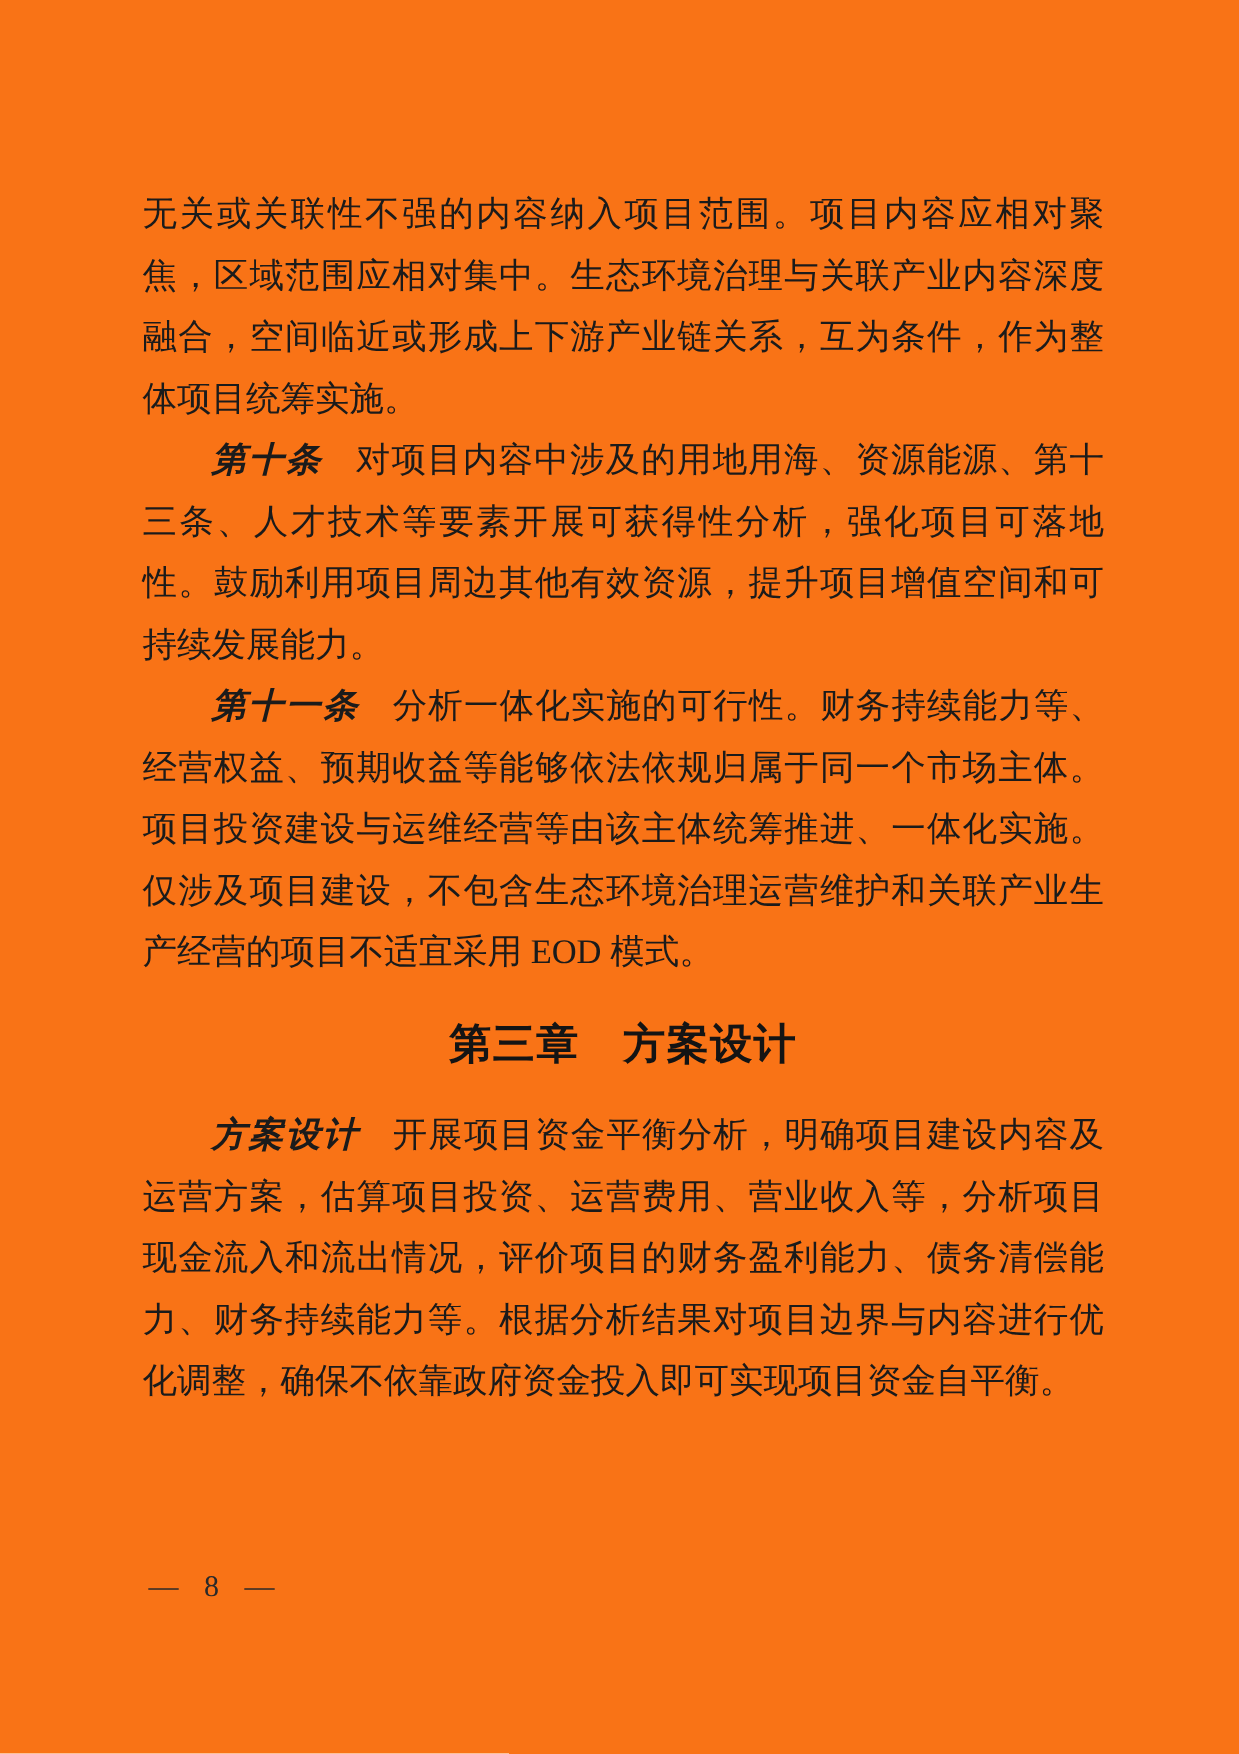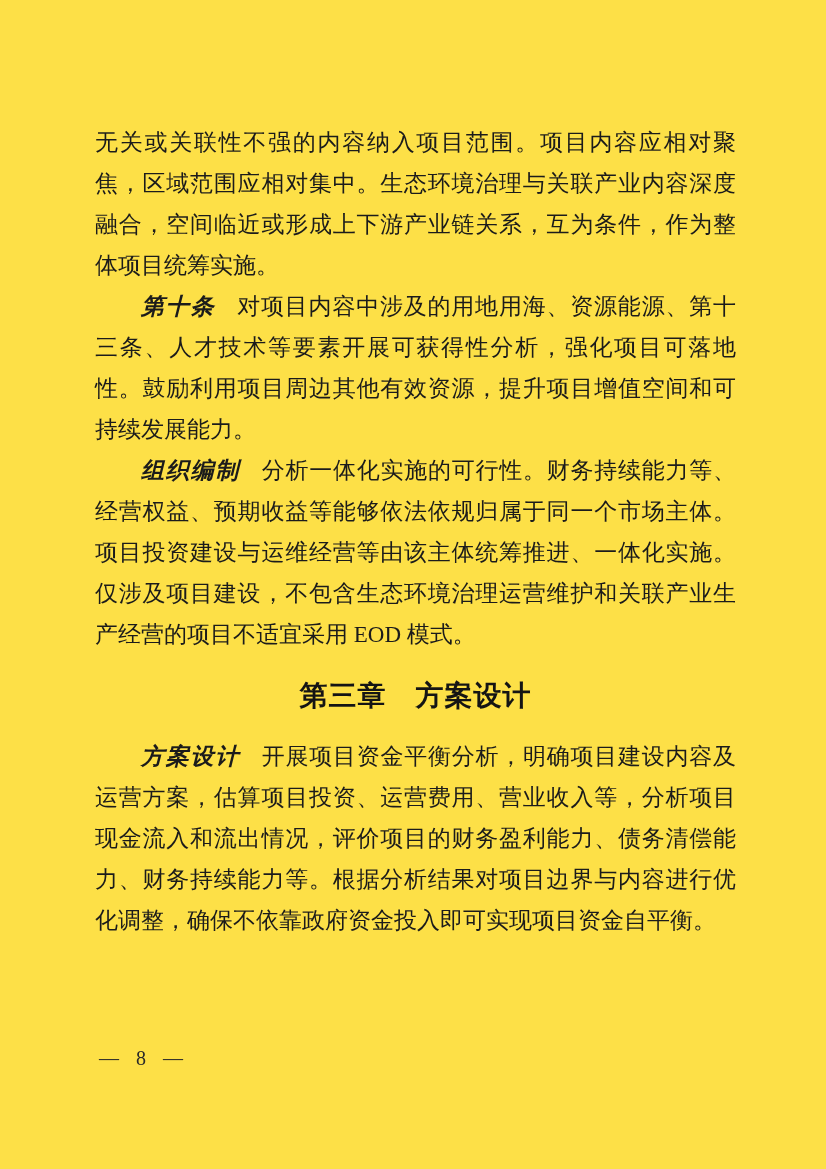--- a/index.html
+++ b/index.html
@@ -1,20 +1,20 @@
 <!DOCTYPE html>
 <html><head>
 <meta charset="utf-8">
 <style>
   html, body { margin: 0; padding: 0; background: #ffffff; }
   .page {
     position: relative;
     width: 826px;
     height: 1169px;
-    background: #fde047;
+    background: #f97316;
     overflow: hidden;
     font-family: "Liberation Serif", serif;
   }
   .content {
     position: absolute;
     left: 95px;
     top: 122px;
     width: 641px;
     font-size: 23px;
     line-height: 41px;
@@ -59,21 +59,21 @@
 <div class="page">
   <div class="content">
 
     <p class="para">无关或关联性不强的内容纳入项目范围。项目内容应相对聚焦，区域范围应相对集中。生态环境治理与关联产业内容深度融合，空间临近或形成上下游产业链关系，互为条件，作为整体项目统筹实施。</p>
 
     <p class="para indent">
       <span class="article-label">第十条</span><span>对项目内容中涉及的用地用海、资源能源、第十三条、人才技术等要素开展可获得性分析，强化项目可落地性。鼓励利用项目周边其他有效资源，提升项目增值空间和可持续发展能力。</span>
     </p>
 
     <p class="para indent">
-      <span class="article-label">组织编制</span><span>分析一体化实施的可行性。财务持续能力等、经营权益、预期收益等能够依法依规归属于同一个市场主体。项目投资建设与运维经营等由该主体统筹推进、一体化实施。仅涉及项目建设，不包含生态环境治理运营维护和关联产业生产经营的项目不适宜采用 EOD 模式。</span>
+      <span class="article-label">第十一条</span><span>分析一体化实施的可行性。财务持续能力等、经营权益、预期收益等能够依法依规归属于同一个市场主体。项目投资建设与运维经营等由该主体统筹推进、一体化实施。仅涉及项目建设，不包含生态环境治理运营维护和关联产业生产经营的项目不适宜采用 EOD 模式。</span>
     </p>
 
     <h2 class="chapter-heading">第三章　方案设计</h2>
 
     <p class="para indent">
       <span class="article-label">方案设计</span><span>开展项目资金平衡分析，明确项目建设内容及运营方案，估算项目投资、运营费用、营业收入等，分析项目现金流入和流出情况，评价项目的财务盈利能力、债务清偿能力、财务持续能力等。根据分析结果对项目边界与内容进行优化调整，确保不依靠政府资金投入即可实现项目资金自平衡。</span>
     </p>
 
 
   </div>

